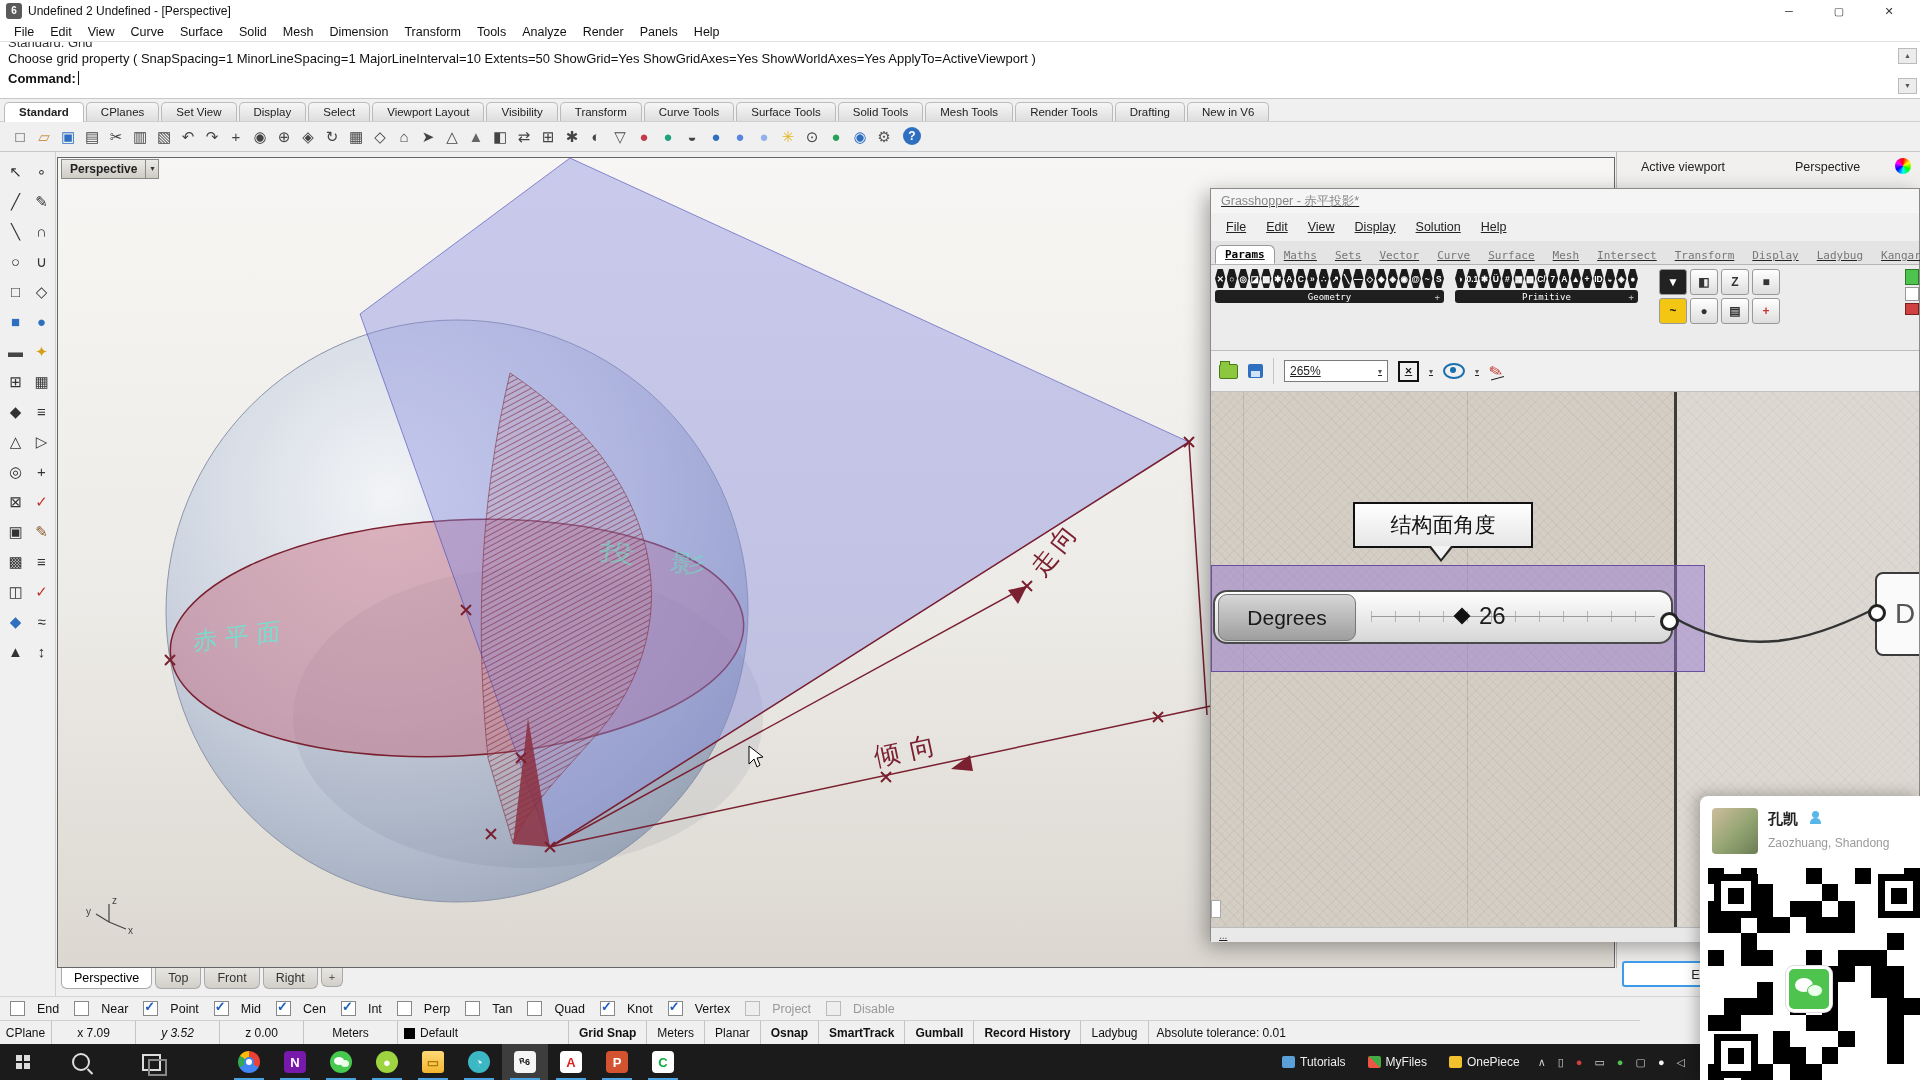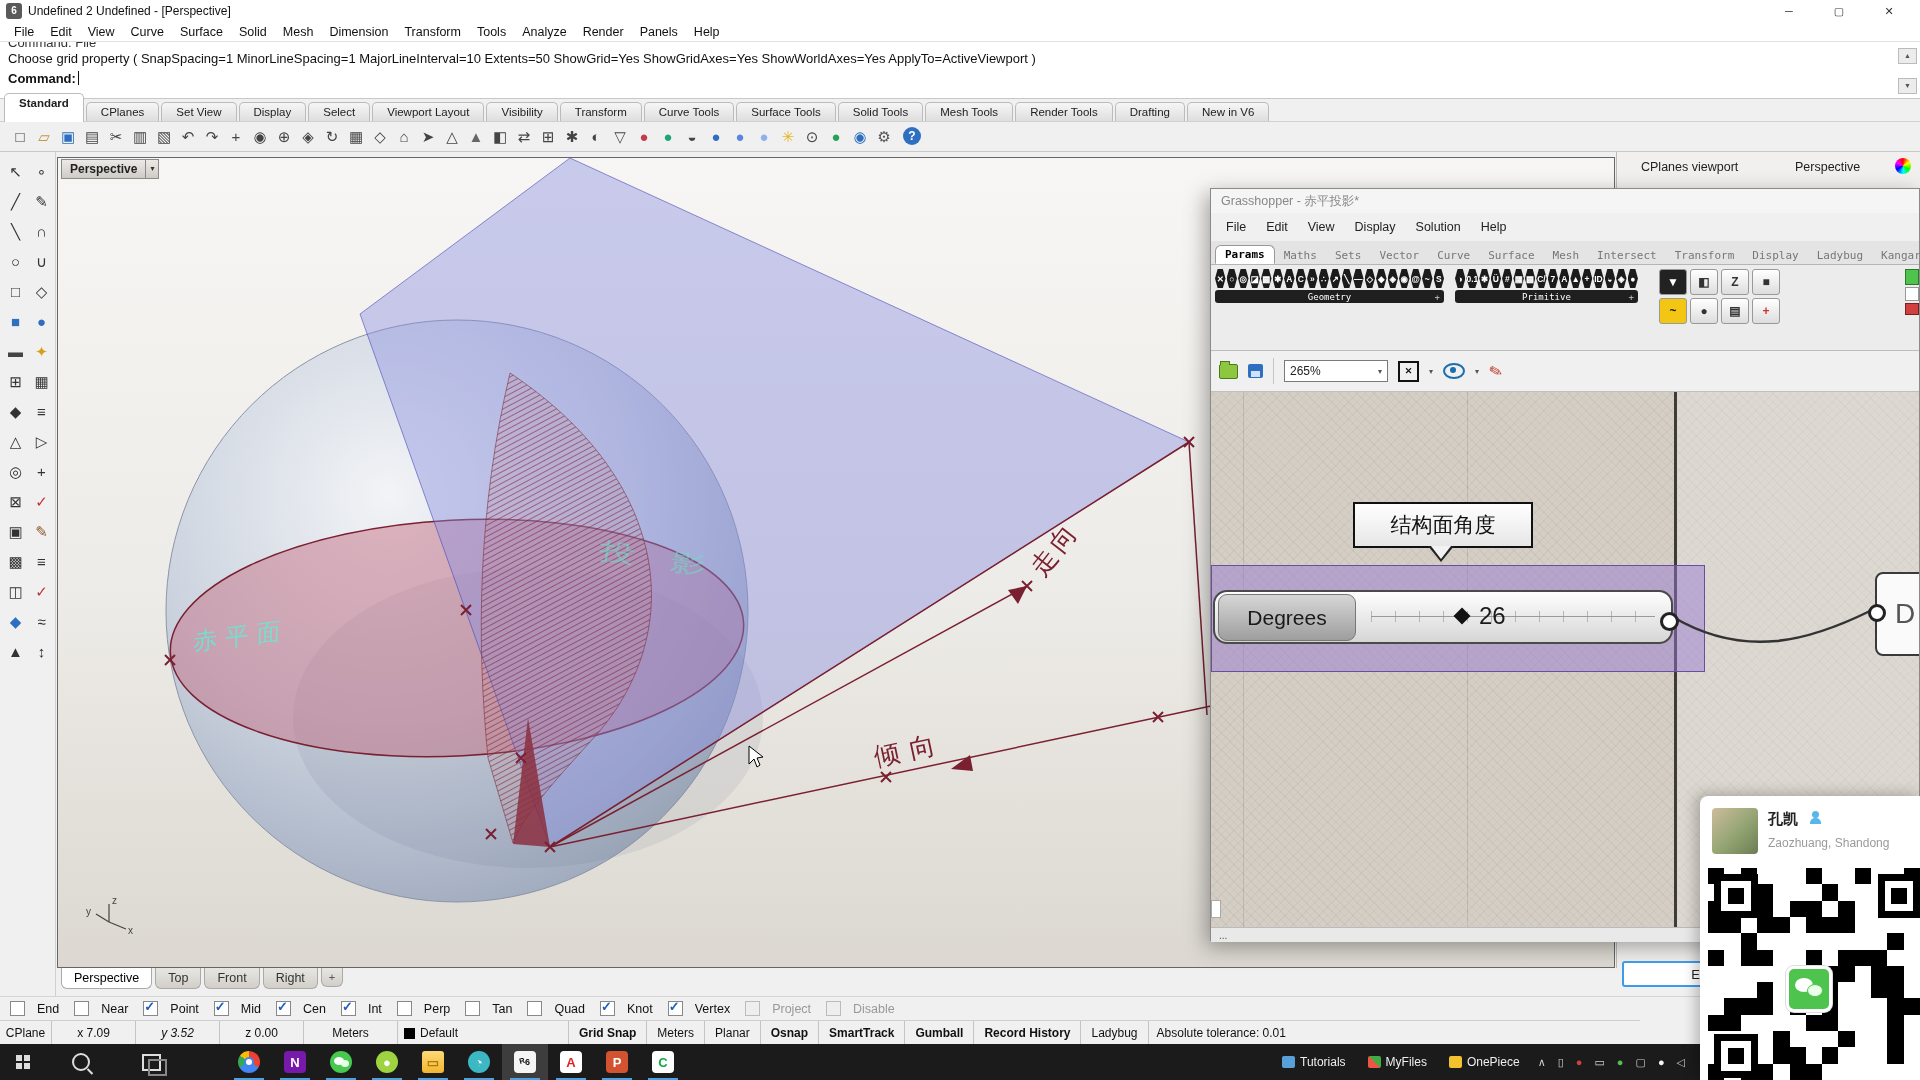--- a/index.html
+++ b/index.html
@@ -19,21 +19,21 @@
   #cmd{left:0;top:42px;width:1920px;height:56px;background:#fff;border-bottom:1px solid #c8c8c8;overflow:hidden;}
   #cmd .l0{position:absolute;left:8px;top:-7px;font-size:13px;color:#333;}
   #cmd .l1{position:absolute;left:8px;top:9px;font-size:13px;color:#111;}
   #cmd .l2{position:absolute;left:8px;top:29px;font-size:13px;font-weight:bold;color:#111;}
   #cmd .caret{display:inline-block;width:1px;height:14px;background:#111;vertical-align:-2px;margin-left:2px;}
   .sbbtn{position:absolute;left:1898px;width:17px;height:14px;background:#ececec;border:1px solid #bbb;font-size:7px;color:#555;text-align:center;line-height:14px;}
   
   #ttabs{left:0;top:100px;width:1920px;height:22px;background:#f0f0f0;border-bottom:1px solid #d0d0d0;display:flex;align-items:flex-end;padding-left:4px;box-sizing:border-box;}
   .ttab{font-size:11.5px;color:#222;background:linear-gradient(#f6f6f6,#dedede);border:1px solid #bbb;border-bottom:none;
         border-radius:5px 5px 0 0;padding:3px 14px;margin-right:2px;}
-  .ttab.active{background:#fff;font-weight:bold;position:relative;top:1px;padding-bottom:13px;}
+  .ttab.active{background:#fff;font-weight:bold;position:relative;top:1px;padding-bottom:4px;}
   
   #ticons{left:0;top:122px;width:1920px;height:30px;background:#f0f0f0;border-bottom:1px solid #c8c8c8;display:flex;align-items:center;padding-left:8px;box-sizing:border-box;}
   .ti{width:24px;height:24px;text-align:center;line-height:24px;font-size:15px;color:#444;}
   .ti.help{background:#2f6fc0;color:#fff;border-radius:50%;width:18px;height:18px;line-height:18px;font-size:12px;font-weight:bold;margin:0 3px;}
   
   #sidebar{left:0;top:152px;width:56px;height:848px;background:#f0f0f0;border-right:1px solid #d0d0d0;
      display:grid;grid-template-columns:26px 26px;grid-auto-rows:30px;padding:6px 0 0 3px;box-sizing:border-box;}
   .si{width:25px;height:27px;text-align:center;line-height:27px;font-size:15px;color:#333;}
   
   #vp{left:57px;top:157px;width:1558px;height:811px;border:1px solid #666;box-sizing:border-box;
@@ -82,21 +82,21 @@
   .tli{width:13px;height:12px;border-radius:2px;display:inline-block;}
   
   #rpanel{left:1616px;top:152px;width:304px;height:816px;background:#f1f0ee;border-left:1px solid #bbb;z-index:2;}
   #rpanel .row{position:absolute;left:0;top:8px;width:100%;font-size:12.5px;color:#222;}
   #cwheel{position:absolute;right:10px;top:6px;width:16px;height:16px;border-radius:50%;
      background:conic-gradient(#f00,#ff0,#0f0,#0ff,#00f,#f0f,#f00);}
   #ebutton{left:1622px;top:961px;width:84px;height:26px;background:#fff;border:2px solid #3d9be9;border-radius:3px;z-index:4;
      font-size:13px;color:#222;display:flex;align-items:center;justify-content:flex-end;padding-right:4px;box-sizing:border-box;}
   
   #gh{left:1210px;top:188px;width:710px;height:753px;background:#fdba74;border:1px solid #8a8a8a;
-      box-shadow:-4px 6px 20px rgba(0,0,0,.35);z-index:3;box-sizing:border-box;}
+      box-shadow:-4px 6px 20px rgba(0,0,0,.35);z-index:3;box-sizing:border-box;text-decoration:underline;}
   #gh .title{height:24px;font-size:12.5px;color:#888;display:flex;align-items:center;padding-left:10px;background:#f5f5f5;}
   #gh .menus{height:28px;display:flex;align-items:center;gap:2px;padding-left:6px;background:#f0f0f0;}
   #gh .menus span{font-size:12.5px;color:#222;padding:0 9px;}
   #gh .gtabs{height:23px;background:#e4e4e4;border-bottom:1px solid #b5b5b5;display:flex;align-items:flex-end;padding-left:4px;}
   .gtab{font-family:"DejaVu Sans Mono",monospace;font-size:11px;color:#777;padding:2px 9px;}
   .gtab.active{background:#fff;border:1px solid #999;border-bottom:1px solid #fff;border-radius:6px 6px 0 0;color:#000;font-weight:bold;}
   #ghpal{height:85px;background:#ececec;border-bottom:1px solid #bdbdbd;position:relative;}
   .ghgroup{position:absolute;top:4px;}
   .hexrow{display:flex;gap:1px;margin-bottom:1px;}
   .hex{width:22px;height:19px;background:#1b1b1b;clip-path:polygon(25% 0%,75% 0%,100% 50%,75% 100%,25% 100%,0% 50%);
@@ -192,21 +192,21 @@
       <span>Dimension</span>
       <span>Transform</span>
       <span>Tools</span>
       <span>Analyze</span>
       <span>Render</span>
       <span>Panels</span>
       <span>Help</span>
     </div>
 
   <div class="abs" id="cmd">
-    <div class="l0">Command: File</div>
+    <div class="l0">Standard: Grid</div>
     <div class="l1">Choose grid property ( SnapSpacing=1  MinorLineSpacing=1  MajorLineInterval=10  Extents=50  ShowGrid=Yes  ShowGridAxes=Yes  ShowWorldAxes=Yes  ApplyTo=ActiveViewport )</div>
     <div class="l2"><span>Command:</span><span class="caret"></span></div>
     <div class="sbbtn" style="top:6px;">▲</div>
     <div class="sbbtn" style="top:36px;">▼</div>
   </div>
 
   <div class="abs" id="ttabs">
 
   <span class="ttab active">Standard</span>
       <span class="ttab">CPlanes</span>
@@ -368,21 +368,21 @@
     </svg>
   </div>
 
   <div class="abs" id="vpchip">
     <span class="c">Perspective</span>
     <span class="a">▾</span>
   </div>
 
   <div class="abs" id="rpanel">
     <div class="row">
-      <span style="position:absolute;left:24px;">CPlanes viewport</span>
+      <span style="position:absolute;left:24px;">Active viewport</span>
       <span style="position:absolute;left:178px;">Perspective</span>
     </div>
     <div id="cwheel"></div>
   </div>
   <div class="abs" id="ebutton">E</div>
 
   <div class="abs" id="gh">
     <div class="title">Grasshopper - 赤平投影*</div>
     <div class="menus">
 

